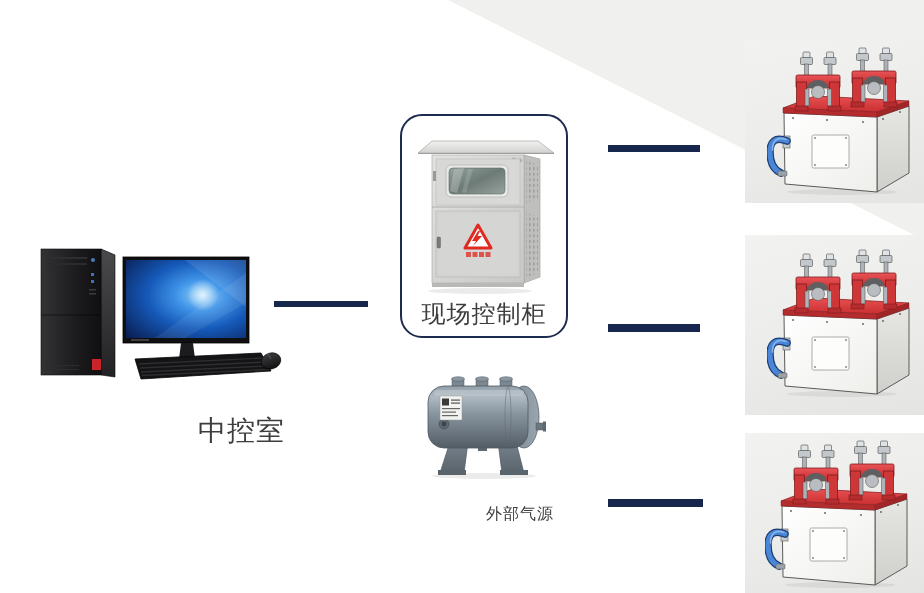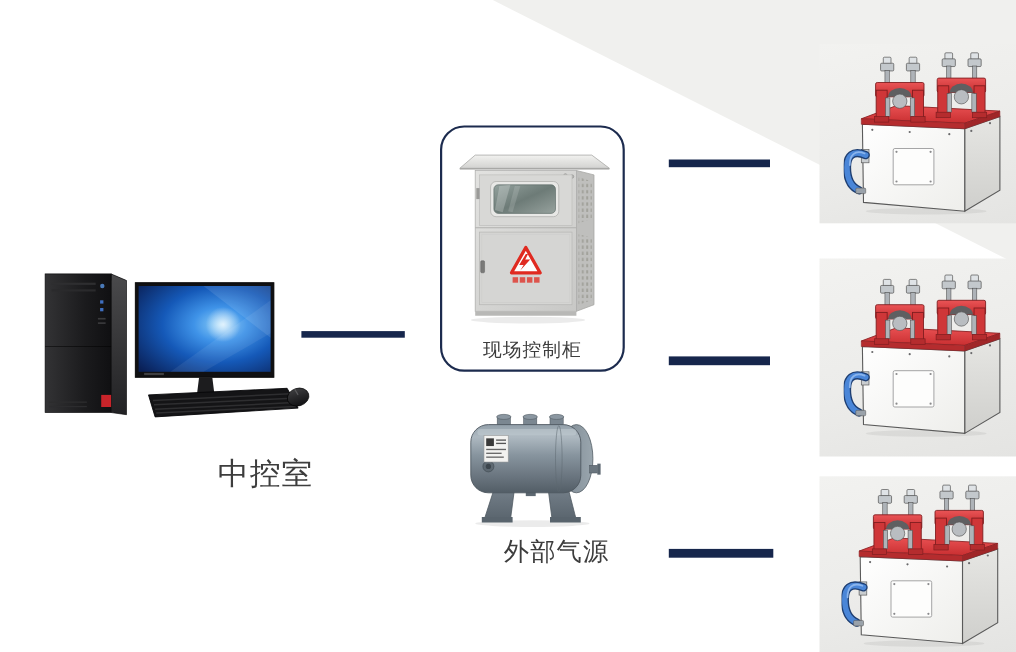--- a/index.html
+++ b/index.html
@@ -30,22 +30,22 @@
     position:absolute;left:400px;top:114px;width:168px;height:224px;
     border:2px solid var(--cabinet-border,#1c2b4e);border-radius:22px;background:#ffffff;
     box-sizing:border-box;
   }
   .cabinet-frame svg{position:absolute;left:14px;top:11px;}
   .node-label{
     position:absolute;color:var(--label-text,#3d3d3d);text-align:right;
     font-family:"Liberation Serif","DejaVu Serif",serif;letter-spacing:1px;white-space:nowrap;
   }
   .label-control-room{left:35px;top:412px;width:250px;font-size:28px;}
-  .label-cabinet{left:0px;bottom:6px;width:100%;font-size:17px;position:absolute;color:var(--label-text,#3d3d3d);text-align:center;letter-spacing:1px;}
-  .label-air{left:420px;top:486px;width:134px;font-size:23px;}
+  .label-cabinet{left:0px;bottom:6px;width:100%;font-size:24px;position:absolute;color:var(--label-text,#3d3d3d);text-align:center;letter-spacing:1px;}
+  .label-air{left:420px;top:504px;width:134px;font-size:16px;}
   .computer-wrap{position:absolute;left:35px;top:243px;width:250px;height:145px;}
   .tank-wrap{position:absolute;left:424px;top:366px;width:126px;height:114px;}
   .hidden-defs{position:absolute;width:0;height:0;overflow:hidden;}
 </style>
 </head>
 <body>
 
 <div class="canvas">
 
   <div class="bg-wedge"></div>

